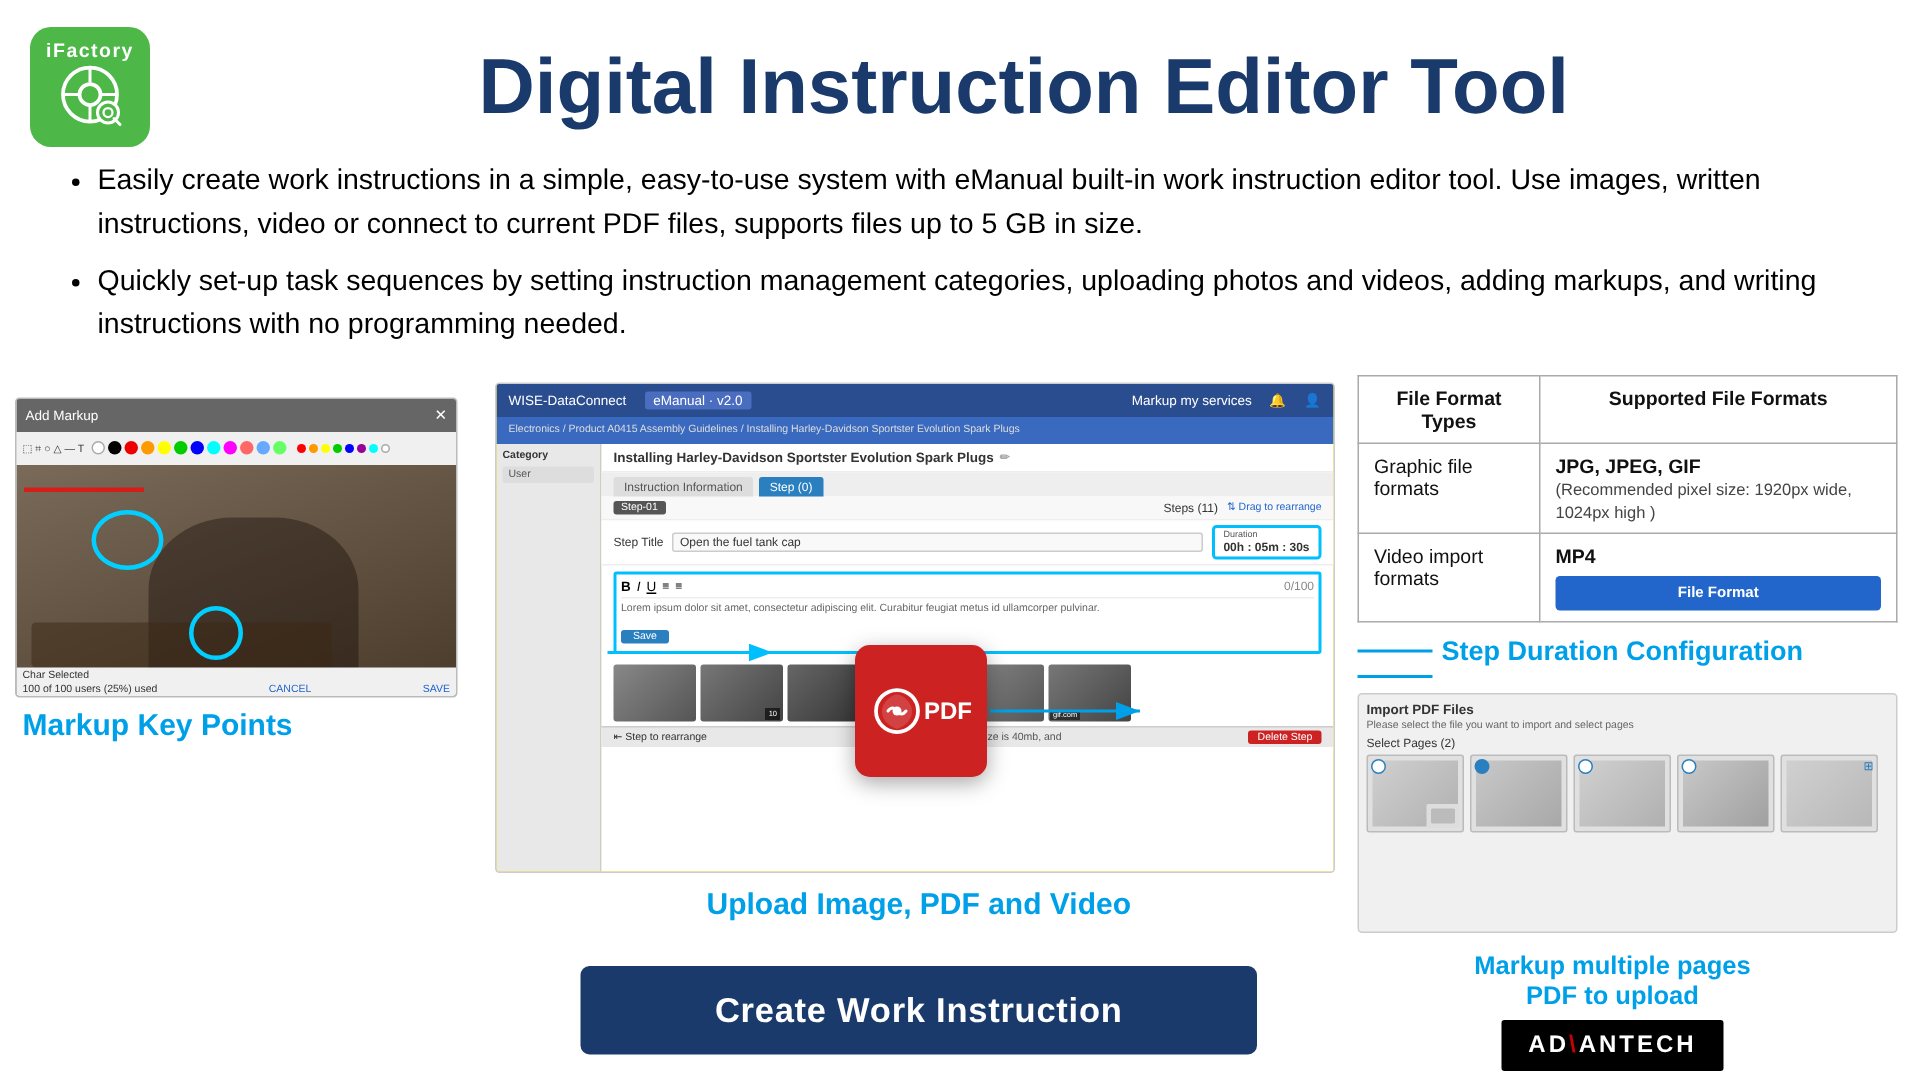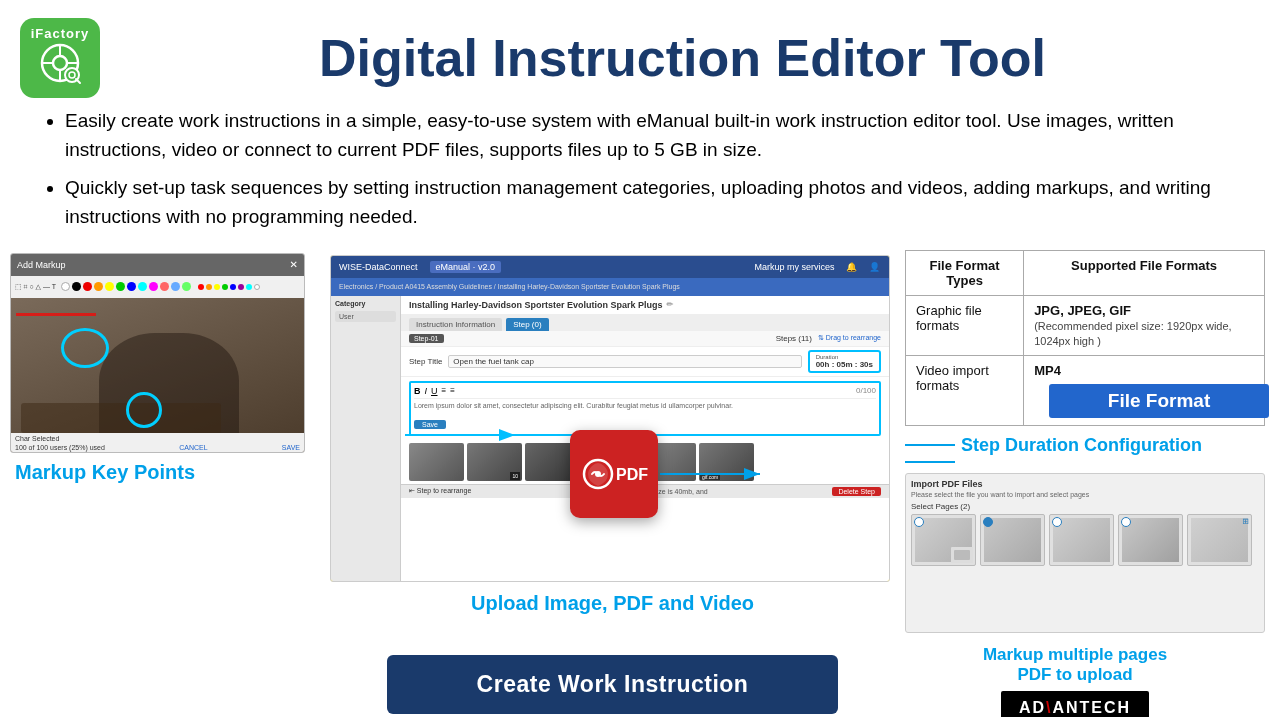--- a/index.html
+++ b/index.html
@@ -76,29 +76,28 @@
     }
     .format-table td {
       border: 1.5px solid #aaa;
       padding: 7px 10px;
       vertical-align: top;
       color: #111;
     }
     .file-format-btn {
       background: #2266cc;
       color: #fff;
-      font-size: 19px;
+      font-size: 10px;
       font-weight: bold;
       padding: 6px 16px;
       border: none;
       border-radius: 3px;
       cursor: pointer;
       width: 100%;
       margin-top: 2px;
-      margin-left: 15px;
     }
   </style>
 </head>
 <body>
 
 <div class="header-row">
   <div class="logo-box">
     <span class="logo-top">iFactory</span>
     <span class="logo-icon">
       <svg width="44" height="44" viewBox="0 0 44 44" fill="none">
@@ -121,21 +120,21 @@
   <ul>
     <li>Easily create work instructions in a simple, easy-to-use system with eManual built-in work instruction editor tool. Use images, written instructions, video or connect to current PDF files, supports files up to 5 GB in size.</li>
     <li>Quickly set-up task sequences by setting instruction management categories, uploading photos and videos, adding markups, and writing instructions with no programming needed.</li>
   </ul>
 </div>
 
 <div style="display:flex; padding: 0 10px; gap: 10px; position: relative;">
 
   <div style="width:310px; flex-shrink:0;">
 
-    <div style="background:#e0e0e0; border:1px solid #bbb; border-radius:3px; overflow:hidden; margin-top:3px; width:295px; height:200px; position:relative;">
+    <div style="background:#e0e0e0; border:1px solid #bbb; border-radius:3px; overflow:hidden; margin-top:15px; width:295px; height:200px; position:relative;">
 
       <div style="background:#666; height:22px; display:flex; align-items:center; padding:0 6px; gap:5px;">
         <span style="color:#fff; font-size:9px; flex:1;">Add Markup</span>
         <span style="color:#fff; font-size:10px; cursor:pointer;">✕</span>
       </div>
 
       <div style="background:#f0f0f0; height:22px; display:flex; align-items:center; padding:0 4px; gap:2px; flex-wrap:nowrap; overflow:hidden;">
         <span style="font-size:7px; color:#333; margin-right:3px;">⬚ ⌗ ○ △ — T</span>
         <span style="width:9px;height:9px;background:#fff;border:1px solid #aaa;display:inline-block; border-radius:50%;"></span>
         <span style="width:9px;height:9px;background:#000;display:inline-block; border-radius:50%;"></span>

